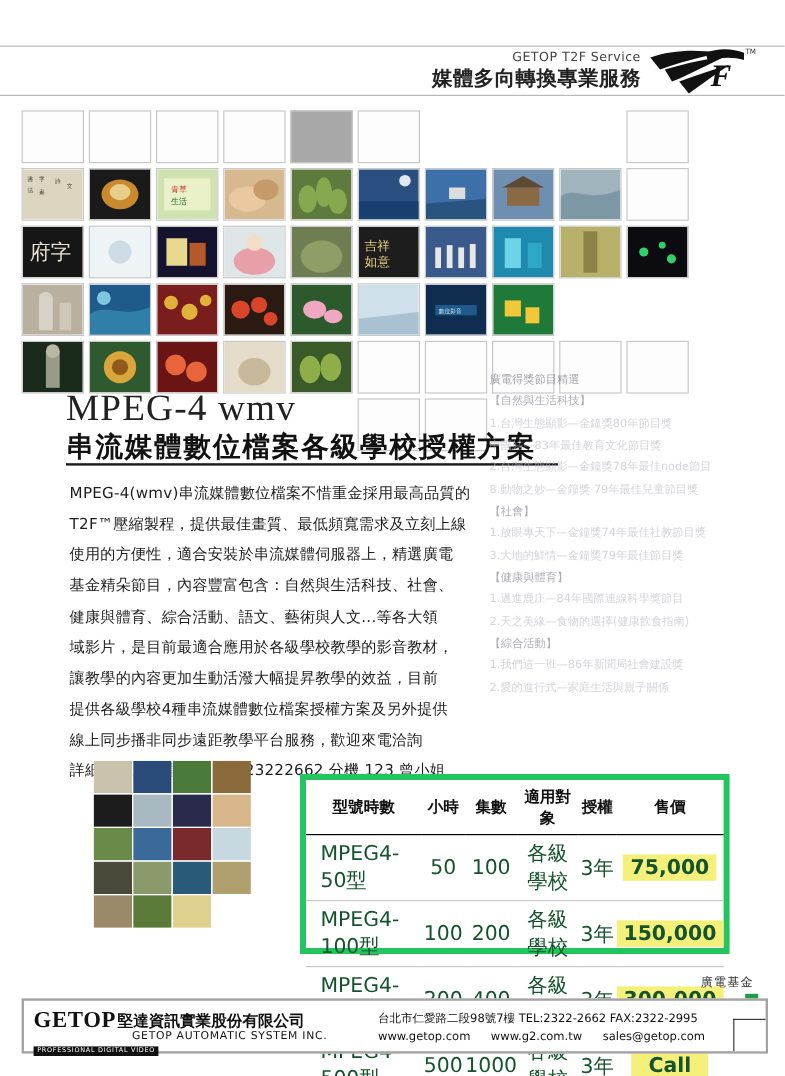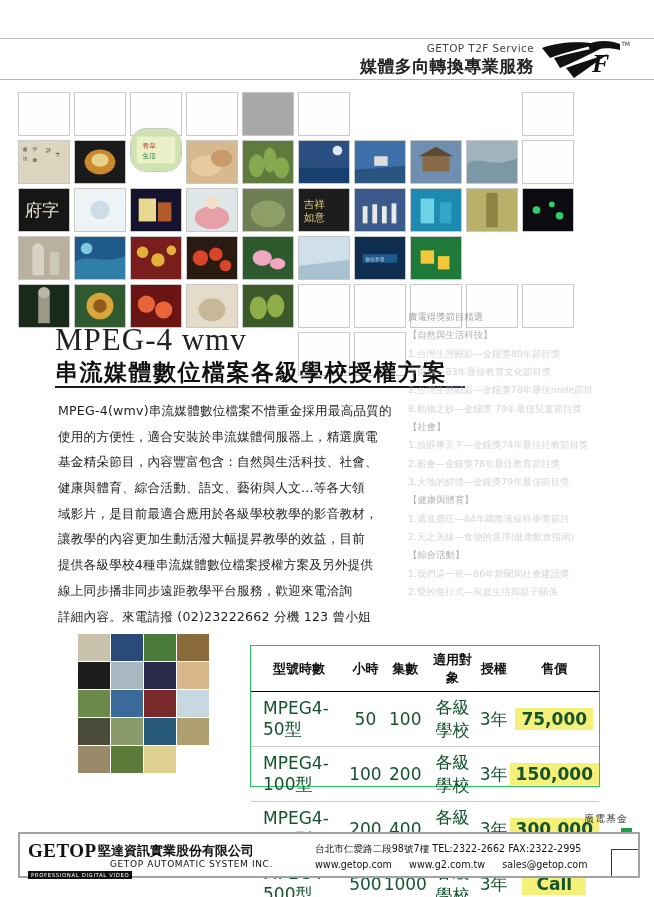--- a/index.html
+++ b/index.html
@@ -35,21 +35,21 @@
   
   .awards{position:absolute;left:408px;top:308px;width:215px;font-size:9.4px;line-height:1.95;color:#8d8f9a;opacity:.62;}
   .awards .ttl{color:#6d6f7a;}
   .awards .grp{color:#7b7d88;}
   .awards-faded{color:#b9bbc4;}
 
   
   .mosaic{position:absolute;left:78px;top:634px;width:132px;height:144px;}
 
   
-  .tbl{position:absolute;left:250px;top:645px;width:348px;height:140px;background:#fff;border:1px solid #22c55e;}
+  .tbl{position:absolute;left:250px;top:645px;width:348px;height:140px;background:#fff;border:5px solid #22c55e;}
   .tbl-shadow{position:absolute;left:254px;top:649px;width:348px;height:140px;background:#d7d7d7;z-index:-1;}
   table{border-collapse:collapse;width:100%;font-size:12.5px;}
   th{font-size:13px;font-weight:bold;color:#111;padding:5px 0 4px;text-align:center;border-bottom:1px solid #000;}
   td{padding:4px 0;text-align:center;color:#14532d;border-bottom:1px solid #c9c9c9;font-size:17px;}
   tr:last-child td{border-bottom:none;}
   td.model{text-align:left;padding-left:12px;}
   td.price{font-weight:bold;}
   .hl{background:#f5f07a;display:inline-block;padding:1px 6px;}
   .hl-call{background:#f5f07a;display:inline-block;padding:1px 14px;}
 
@@ -118,21 +118,21 @@
           </g>
         </svg>
     </div>
     <div class="cell" style="left:56px;top:48px;">
       <svg class="thumb" viewBox="0 0 52 44" preserveAspectRatio="none">
           <rect width="52" height="44" fill="#1a1a1a"></rect>
           <ellipse cx="26" cy="22" rx="16" ry="13" fill="#c98a2e"></ellipse>
           <ellipse cx="26" cy="20" rx="9" ry="7" fill="#e8cf8a"></ellipse>
         </svg>
     </div>
-    <div class="cell" style="left:112px;top:36px;border-radius:16px;">
+    <div class="cell" style="left:112px;top:48px;">
       <svg class="thumb" viewBox="0 0 52 44" preserveAspectRatio="none">
           <rect width="52" height="44" fill="#cfe2b0"></rect>
           <rect x="6" y="8" width="40" height="28" fill="#eaf0c8"></rect>
           <text x="12" y="20" font-size="7" fill="#c0392b">青草</text>
           <text x="12" y="30" font-size="7" fill="#1d6b2f">生活</text>
         </svg>
     </div>
     <div class="cell" style="left:168px;top:48px;">
       <svg class="thumb" viewBox="0 0 52 44" preserveAspectRatio="none">
           <rect width="52" height="44" fill="#d7b98f"></rect>
@@ -366,40 +366,40 @@
     <div class="cell empty" style="left:280px;top:240px;"></div>
     <div class="cell empty" style="left:336px;top:240px;"></div>
   </div>
 
   <div class="h1">MPEG-4  wmv</div>
   <div class="h2">串流媒體數位檔案各級學校授權方案</div>
   <div class="h2-underline"></div>
 
   <div class="body">
     <p>MPEG-4(wmv)串流媒體數位檔案不惜重金採用最高品質的</p>
+    <p>T2F™壓縮製程，提供最佳畫質、最低頻寬需求及立刻上線</p>
     <p>使用的方便性，適合安裝於串流媒體伺服器上，精選廣電</p>
     <p>基金精朵節目，內容豐富包含：自然與生活科技、社會、</p>
     <p>健康與體育、綜合活動、語文、藝術與人文...等各大領</p>
     <p>域影片，是目前最適合應用於各級學校教學的影音教材，</p>
     <p>讓教學的內容更加生動活潑大幅提昇教學的效益，目前</p>
     <p>提供各級學校4種串流媒體數位檔案授權方案及另外提供</p>
     <p>線上同步播非同步遠距教學平台服務，歡迎來電洽詢</p>
     <p>詳細內容。來電請撥  (02)23222662  分機  123  曾小姐</p>
   </div>
 
   <div class="awards">
     <div class="ttl">廣電得獎節目精選</div>
     <div class="grp">【自然與生活科技】</div>
     <div class="awards-faded">1.台灣生態顯影—金鐘獎80年節目獎</div>
     <div class="awards-faded">   中國結—83年最佳教育文化節目獎</div>
     <div class="awards-faded">2.台灣生態顯影—金鐘獎78年最佳node節目</div>
     <div class="awards-faded">8.動物之妙—金鐘獎 79年最佳兒童節目獎</div>
     <div class="grp">【社會】</div>
     <div class="awards-faded">1.放眼專天下—金鐘獎74年最佳社教節目獎</div>
-    <div class="awards-faded">2.薪會—金鐘獎78年最佳教育節目獎</div>
     <div class="awards-faded">3.大地的鮮情—金鐘獎79年最佳節目獎</div>
     <div class="grp">【健康與體育】</div>
     <div class="awards-faded">1.邁進鹿庄—84年國際連線科學獎節目</div>
     <div class="awards-faded">2.天之美緣—食物的選擇(健康飲食指南)</div>
     <div class="grp">【綜合活動】</div>
     <div class="awards-faded">1.我們這一班—86年新聞局社會建設獎</div>
     <div class="awards-faded">2.愛的進行式—家庭生活與親子關係</div>
   </div>
 
   <div class="mosaic">

